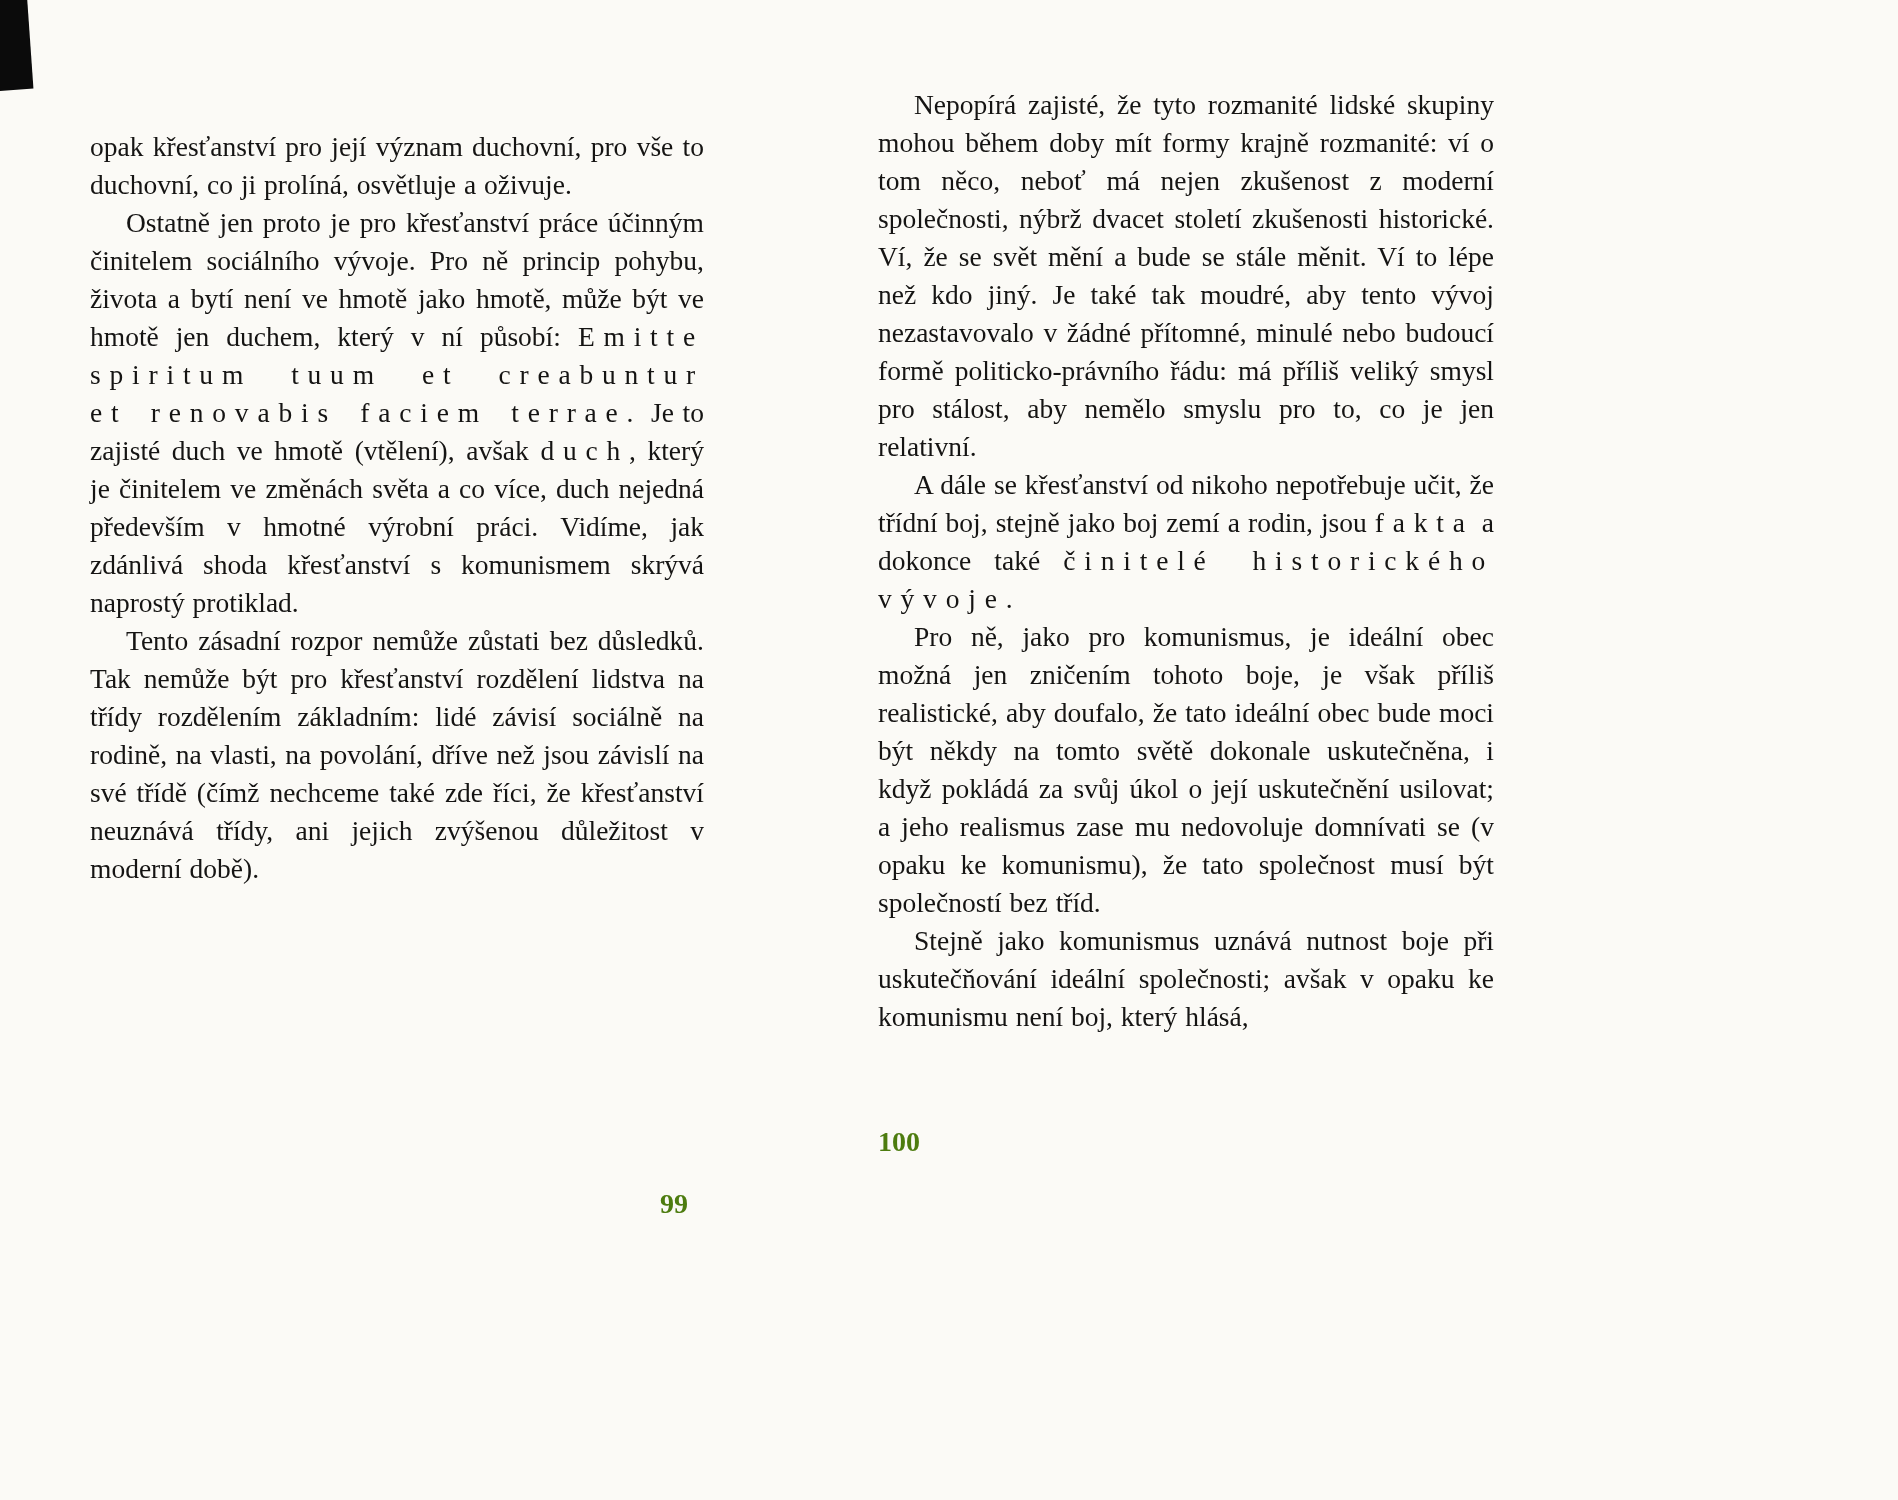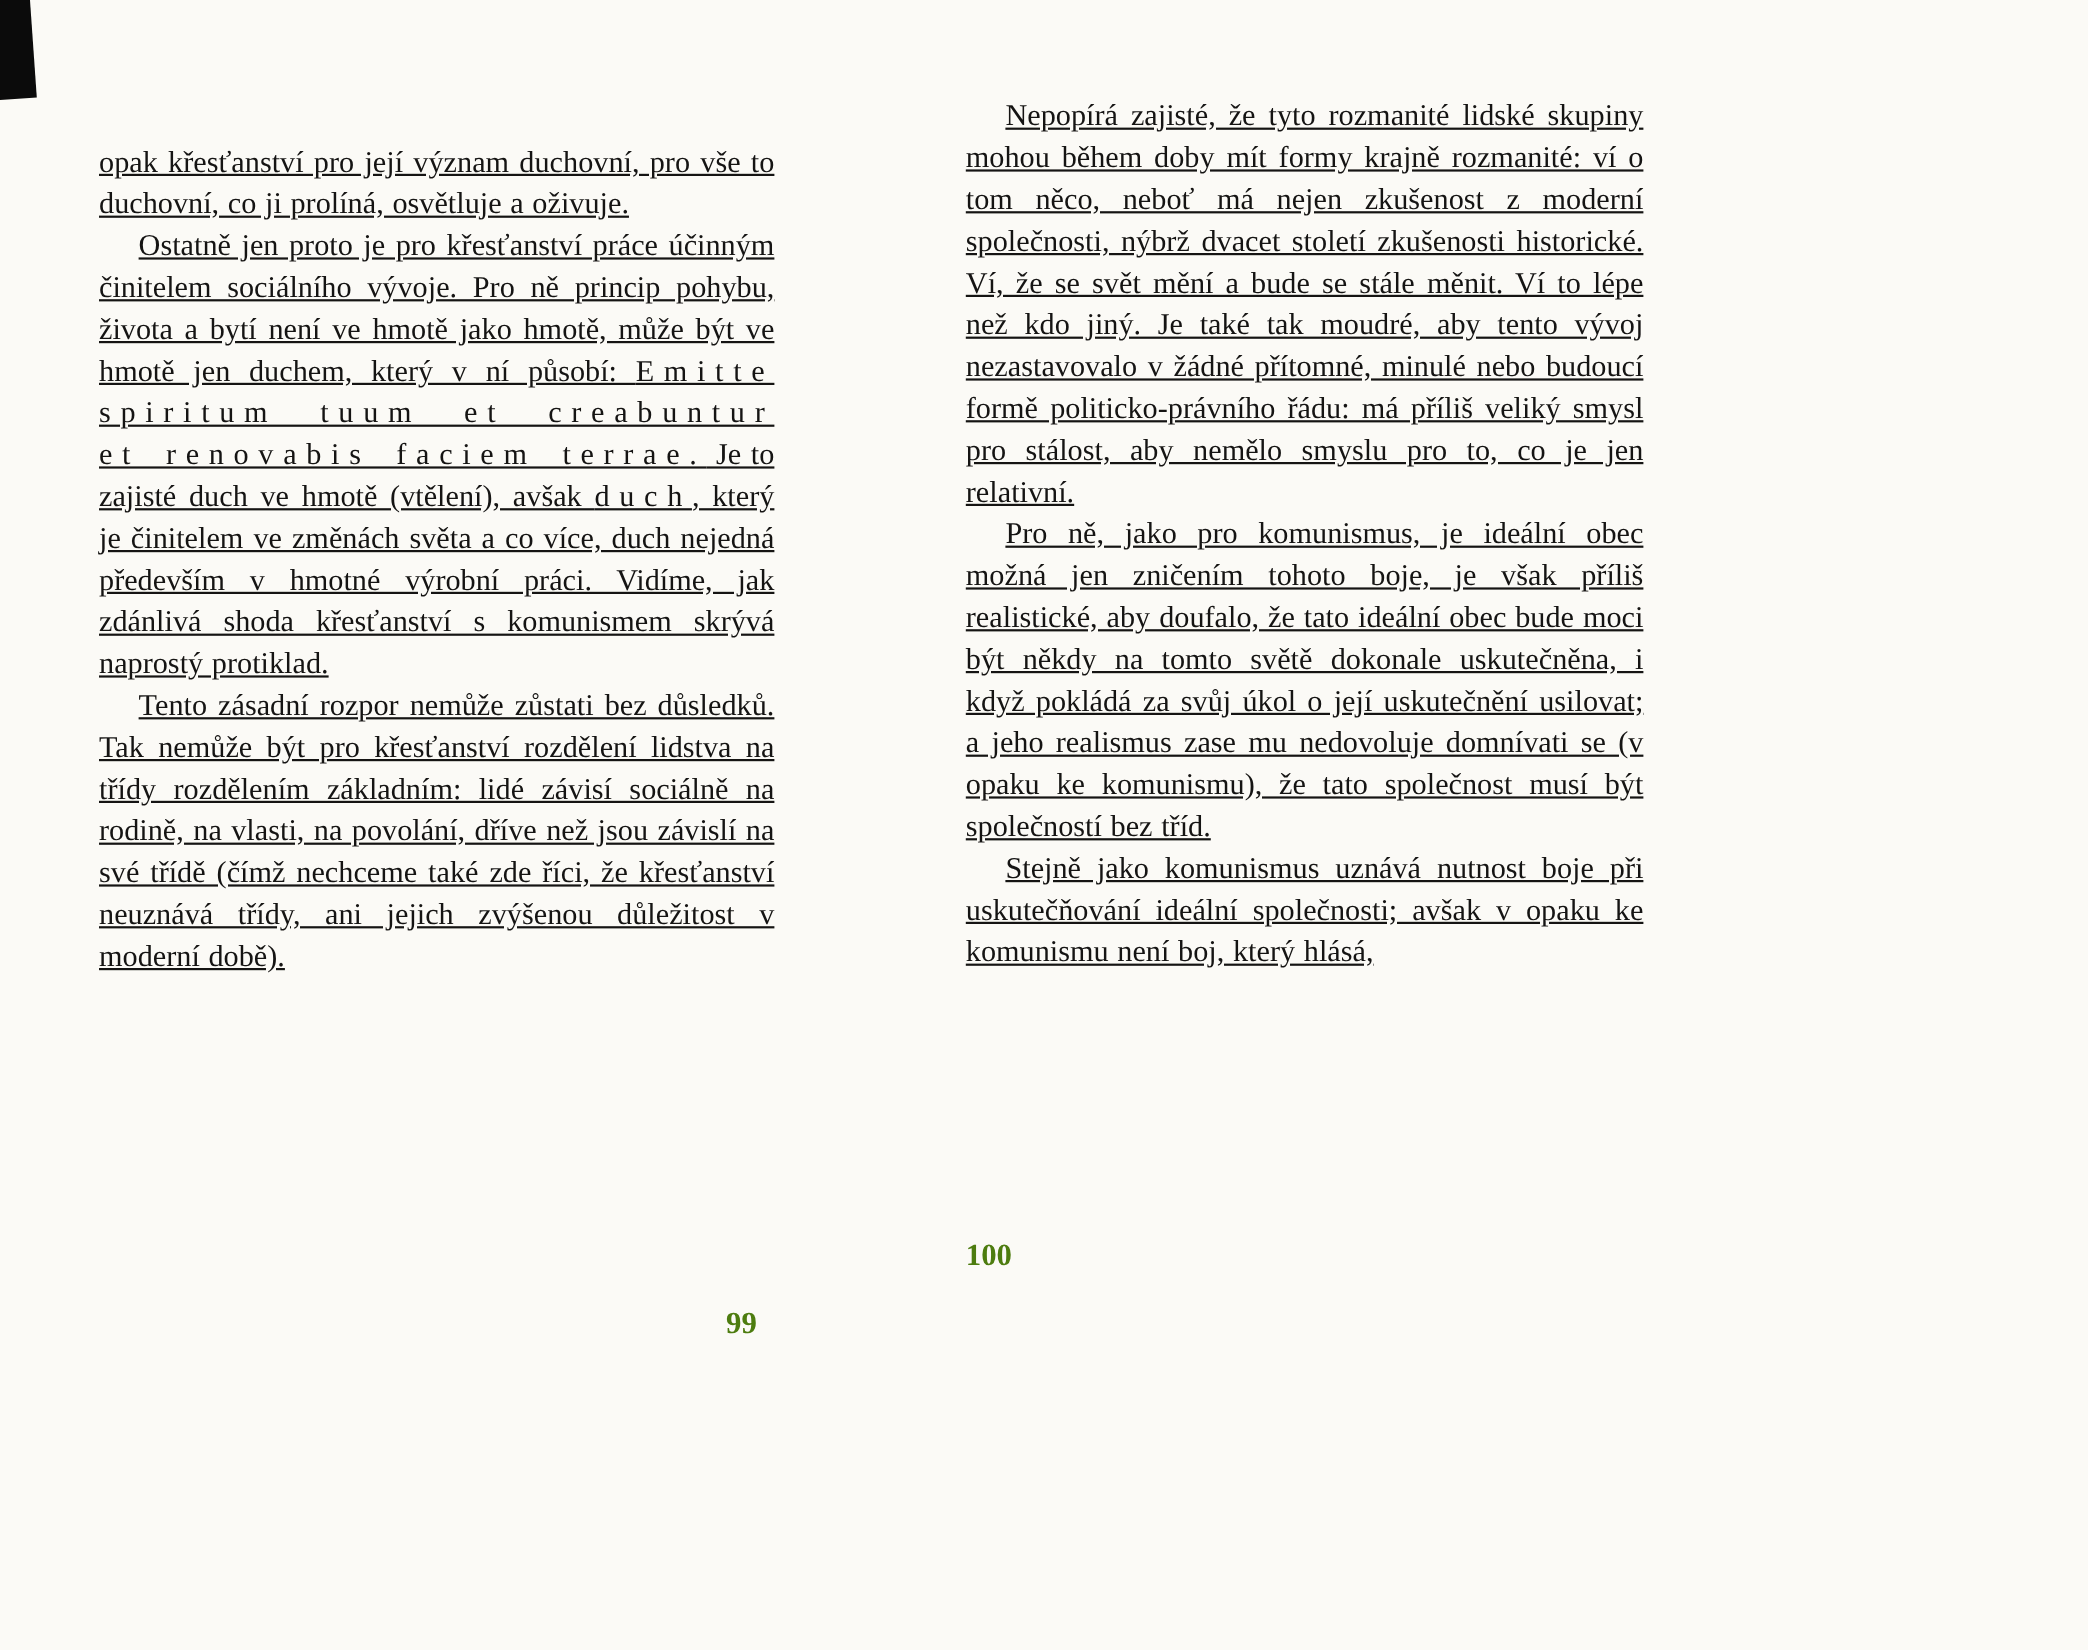--- a/index.html
+++ b/index.html
@@ -38,21 +38,20 @@
     width: 616px;
   }
   p.para {
     margin: 0;
     font-size: 27.5px;
     line-height: 38px;
     text-align: justify;
     hyphens: auto;
     -webkit-hyphens: auto;
     word-spacing: 1px;
-    text-decoration: underline;
   }
   p.para.indent {
     text-indent: 36px;
   }
   .spaced {
     letter-spacing: 0.32em;
     word-spacing: 0.25em;
   }
   .pagenum {
     position: absolute;
@@ -79,20 +78,21 @@
 
   <p class="para indent"><span>Ostatně jen proto je pro křesťanství práce účinným činitelem sociálního vývoje. Pro ně princip pohybu, života a bytí není ve hmotě jako hmotě, může být ve hmotě jen duchem, který v ní působí: </span><span class="spaced">Emitte spiritum tuum et creabuntur et renovabis faciem terrae.</span><span> Je to zajisté duch ve hmotě (vtělení), avšak </span><span class="spaced">duch</span><span>, který je činitelem ve změnách světa a co více, duch nejedná především v hmotné výrobní práci. Vidíme, jak zdánlivá shoda křesťanství s komunismem skrývá naprostý protiklad.</span></p>
 
   <p class="para indent"><span>Tento zásadní rozpor nemůže zůstati bez důsledků. Tak nemůže být pro křesťanství rozdělení lidstva na třídy rozdělením základním: lidé závisí sociálně na rodině, na vlasti, na povolání, dříve než jsou závislí na své třídě (čímž nechceme také zde říci, že křesťanství neuznává třídy, ani jejich zvýšenou důležitost v moderní době).</span></p>
 
 </section>
 
 <section class="page page-right">
   <p class="para indent"><span>Nepopírá zajisté, že tyto rozmanité lidské skupiny mohou během doby mít formy krajně rozmanité: ví o tom něco, neboť má nejen zkušenost z moderní společnosti, nýbrž dvacet století zkušenosti historické. Ví, že se svět mění a bude se stále měnit. Ví to lépe než kdo jiný. Je také tak moudré, aby tento vývoj nezastavovalo v žádné přítomné, minulé nebo budoucí formě politicko-právního řádu: má příliš veliký smysl pro stálost, aby nemělo smyslu pro to, co je jen relativní.</span></p>
 
+  <p class="para indent"><span>A dále se křesťanství od nikoho nepotřebuje učit, že třídní boj, stejně jako boj zemí a rodin, jsou </span><span class="spaced">fakta</span><span> a dokonce také </span><span class="spaced">činitelé historického vývoje.</span></p>
 
   <p class="para indent"><span>Pro ně, jako pro komunismus, je ideální obec možná jen zničením tohoto boje, je však příliš realistické, aby doufalo, že tato ideální obec bude moci být někdy na tomto světě dokonale uskutečněna, i když pokládá za svůj úkol o její uskutečnění usilovat; a jeho realismus zase mu nedovoluje domnívati se (v opaku ke komunismu), že tato společnost musí být společností bez tříd.</span></p>
 
   <p class="para indent"><span>Stejně jako komunismus uznává nutnost boje při uskutečňování ideální společnosti; avšak v opaku ke komunismu není boj, který hlásá,</span></p>
 </section>
 
 <div class="pagenum pagenum-left">99</div>
 <div class="pagenum pagenum-right">100</div>
 
 </body></html>

